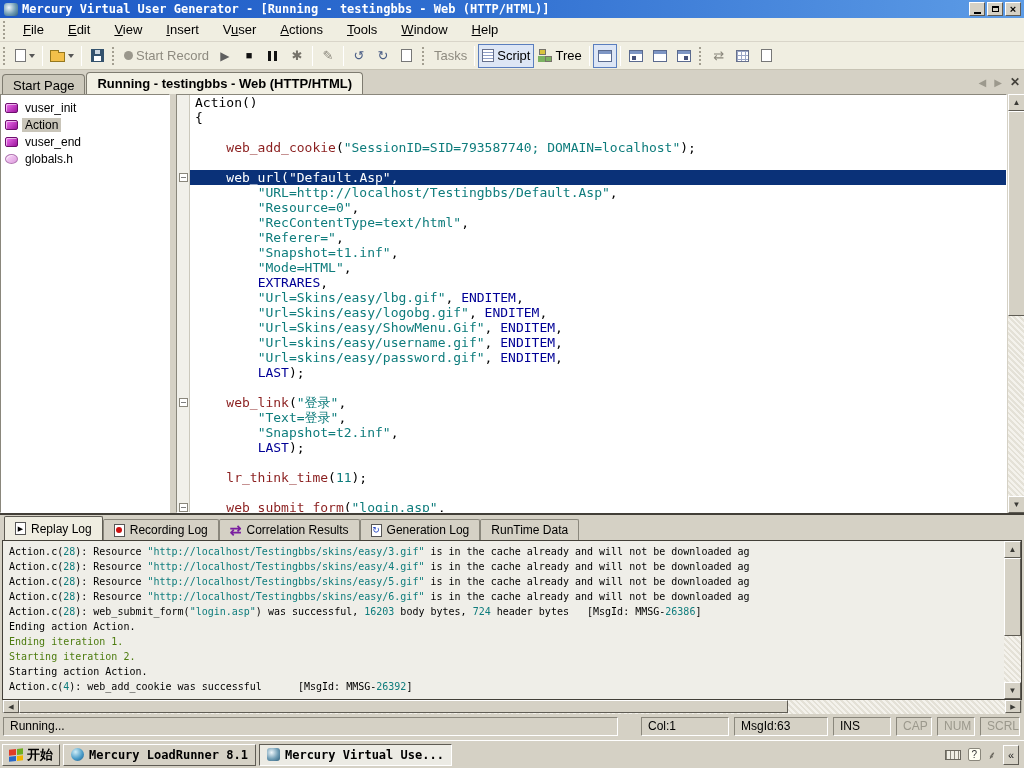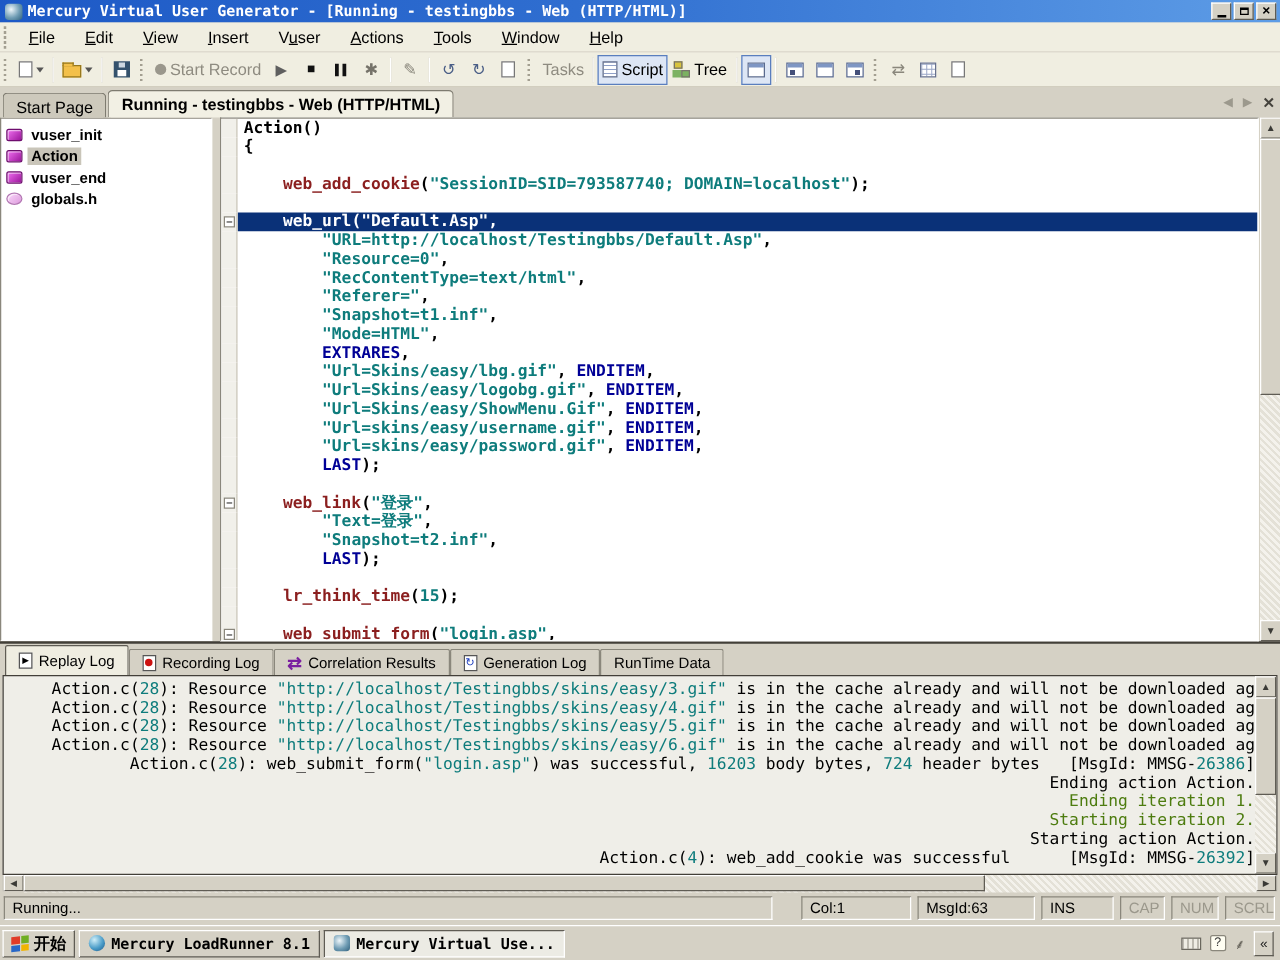--- a/index.html
+++ b/index.html
@@ -72,21 +72,21 @@
   
   .tabrow { height:24px; background:#d5d1c5; display:flex; align-items:flex-end; padding:0 2px; flex:none; position:relative; }
   .doc-tab { border:1px solid #7e7b70; border-bottom:none; border-radius:4px 4px 0 0; background:#cdc9bc;
              padding:3px 10px 3px 10px; margin-right:1px; color:#000; height:20px; }
   .doc-tab.active { background:#f2f0e4; font-weight:bold; height:22px; }
   .tab-nav { position:absolute; right:4px; top:5px; display:flex; gap:8px; align-items:center; }
   .tab-nav .nav { color:#9c998d; font-size:10px; }
   .tab-nav .close { color:#44423c; font-size:12px; font-weight:bold; }
 
   
-  .main { flex:none; height:419px; display:flex; background:#d5d1c5;font-weight:bold; }
+  .main { flex:none; height:419px; display:flex; background:#d5d1c5; }
   .sidebar { width:170px; background:#fff; border:1px solid; border-color:#8a877c #fff #fff #8a877c; overflow:hidden; padding-top:4px; }
   .side-item { height:17px; display:flex; align-items:center; padding-left:4px; font-size:12px; color:#000; }
   .side-item .lbl { padding:0 3px; }
   .side-item.selected .lbl { background:#c9c5b9; }
   .brick { width:13px; height:10px; border-radius:2px; margin-right:4px; flex:none;
            background:linear-gradient(135deg,#f070f0,#9c169c); border:1px solid #6e0d6e;
            box-shadow:inset 1px 1px 0 rgba(255,255,255,.55); }
   .brick.light { background:linear-gradient(135deg,#fad8fa,#dd9add); border-color:#b276b2; border-radius:50%; }
   .splitter { width:6px; background:#d5d1c5; }
 
@@ -118,21 +118,21 @@
              border-bottom:none; background:#d5d1c5; font-size:12px; color:#000; border-radius:2px 2px 0 0; }
   .log-tab.active { background:#efedе1; background:#efede1; height:24px; border-color:#5f5c54; font-weight:normal; }
   .ic-page { width:11px; height:13px; background:#fff; border:1px solid #555; display:flex; align-items:center; justify-content:center; flex:none; }
   .ic-page .mini-play { color:#000; font-size:7px; line-height:7px; }
   .ic-page .mini-rec { width:6px; height:6px; border-radius:50%; background:#cc1111; }
   .ic-page .mini-gen { color:#2040c0; font-size:9px; line-height:9px; }
   .ic-corr { color:#7a1fa0; font-size:14px; font-weight:bold; line-height:14px; }
 
   .log-frame { height:160px; border:1px solid #423f38; background:#efeee8; display:flex; overflow:hidden; }
   .log-lines { flex:1; overflow:hidden; padding:3px 0 0 6px; }
-  .log-row { height:15px; font-family:"DejaVu Sans Mono", monospace; font-size:13px; line-height:15px; white-space:pre; overflow:hidden;text-align:right; }
+  .log-row { height:15px; font-family:"DejaVu Sans Mono", monospace; font-size:10px; line-height:15px; white-space:pre; overflow:hidden; }
   .log-vscroll { width:17px; flex:none; background:#eceae2; display:flex; flex-direction:column; }
   .hscroll { height:15px; margin-top:0; display:flex; background:#eceae2; border:1px solid #bab7ab; border-top:none; }
   .hs-btn { width:16px; height:13px; background:#d5d1c5; border:1px solid; border-color:#fff #5f5c54 #5f5c54 #fff;
             display:flex; align-items:center; justify-content:center; font-size:7px; color:#3a3a36; flex:none; }
   .hs-track { flex:1; position:relative; background:repeating-linear-gradient(45deg,#f4f2ec 0 2px,#e4e1d7 2px 4px); }
   .hs-thumb { position:absolute; top:0; left:0; width:78%; height:13px; background:#d5d1c5; border:1px solid; border-color:#fff #5f5c54 #5f5c54 #fff; }
 
   
   .statusbar { flex:none; height:27px; display:flex; align-items:center; gap:5px; padding:2px 4px 3px 3px; background:#d5d1c5; }
   .panel { border:1px solid; border-color:#8a877c #fff #fff #8a877c; height:19px; display:flex; align-items:center;
@@ -417,21 +417,21 @@
           <div class="code-row">
             <div class="gutter"></div>
             <div class="linebody"><span class="tok-p">        </span><span class="tok-k">LAST</span><span class="tok-p">);</span></div>
           </div>
           <div class="code-row">
             <div class="gutter"></div>
             <div class="linebody"></div>
           </div>
           <div class="code-row">
             <div class="gutter"></div>
-            <div class="linebody"><span class="tok-p">    </span><span class="tok-f">lr_think_time</span><span class="tok-p">(</span><span class="tok-s">15</span><span class="tok-p">);</span></div>
+            <div class="linebody"><span class="tok-p">    </span><span class="tok-f">lr_think_time</span><span class="tok-p">(</span><span class="tok-s">11</span><span class="tok-p">);</span></div>
           </div>
           <div class="code-row">
             <div class="gutter"></div>
             <div class="linebody"></div>
           </div>
           <div class="code-row">
             <div class="gutter">
               <div class="fold-box">–</div>
             </div>
             <div class="linebody"><span class="tok-p">    </span><span class="tok-f">web_submit_form</span><span class="tok-p">(</span><span class="tok-s">"login.asp"</span><span class="tok-p">,</span></div>

